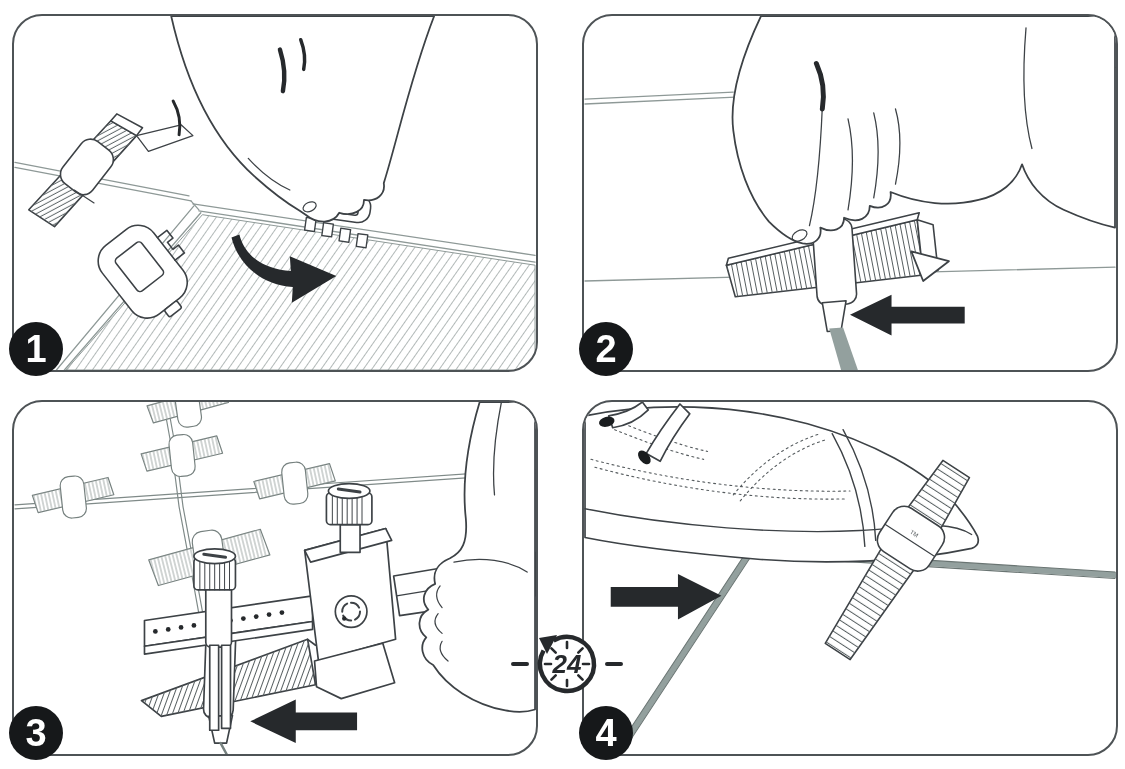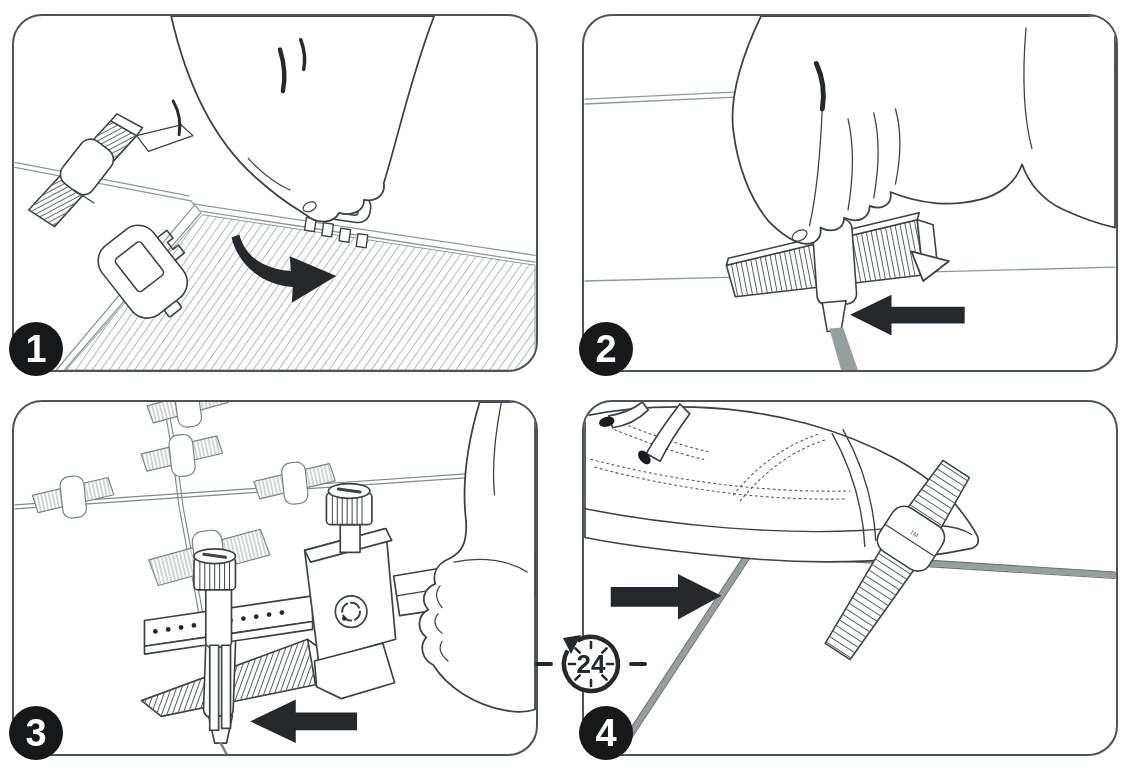--- a/index.html
+++ b/index.html
@@ -4,21 +4,21 @@
 <style>
   html,body{margin:0;padding:0;background:#fff;}
   .canvas{position:relative;width:1125px;height:769px;background:#fff;overflow:hidden;
           font-family:"Liberation Sans",sans-serif;}
   .panel{position:absolute;}
   .frame{position:absolute;inset:0;border:2px solid #4e5356;border-radius:30px;overflow:hidden;background:#fff;}
   .frame svg{display:block;width:100%;height:100%;}
   .badge{position:absolute;left:-3px;bottom:-4px;width:54px;height:54px;border-radius:50%;
          background:#16181a;color:#fff;display:flex;align-items:center;justify-content:center;
          font-size:38px;font-weight:700;z-index:3;}
-  .clock{position:absolute;left:533px;top:616px;width:116px;height:96px;z-index:4;}
+  .clock{position:absolute;left:509px;top:616px;width:116px;height:96px;z-index:4;font-style:italic;}
   .clock text{font-family:"Liberation Sans",sans-serif;font-weight:700;}
 </style>
 </head>
 <body>
 
 <div class="canvas">
 
   <div class="panel" style="left:12px;top:14px;width:526px;height:358px;">
     <div class="frame">
       <svg viewBox="0 0 526 358">

